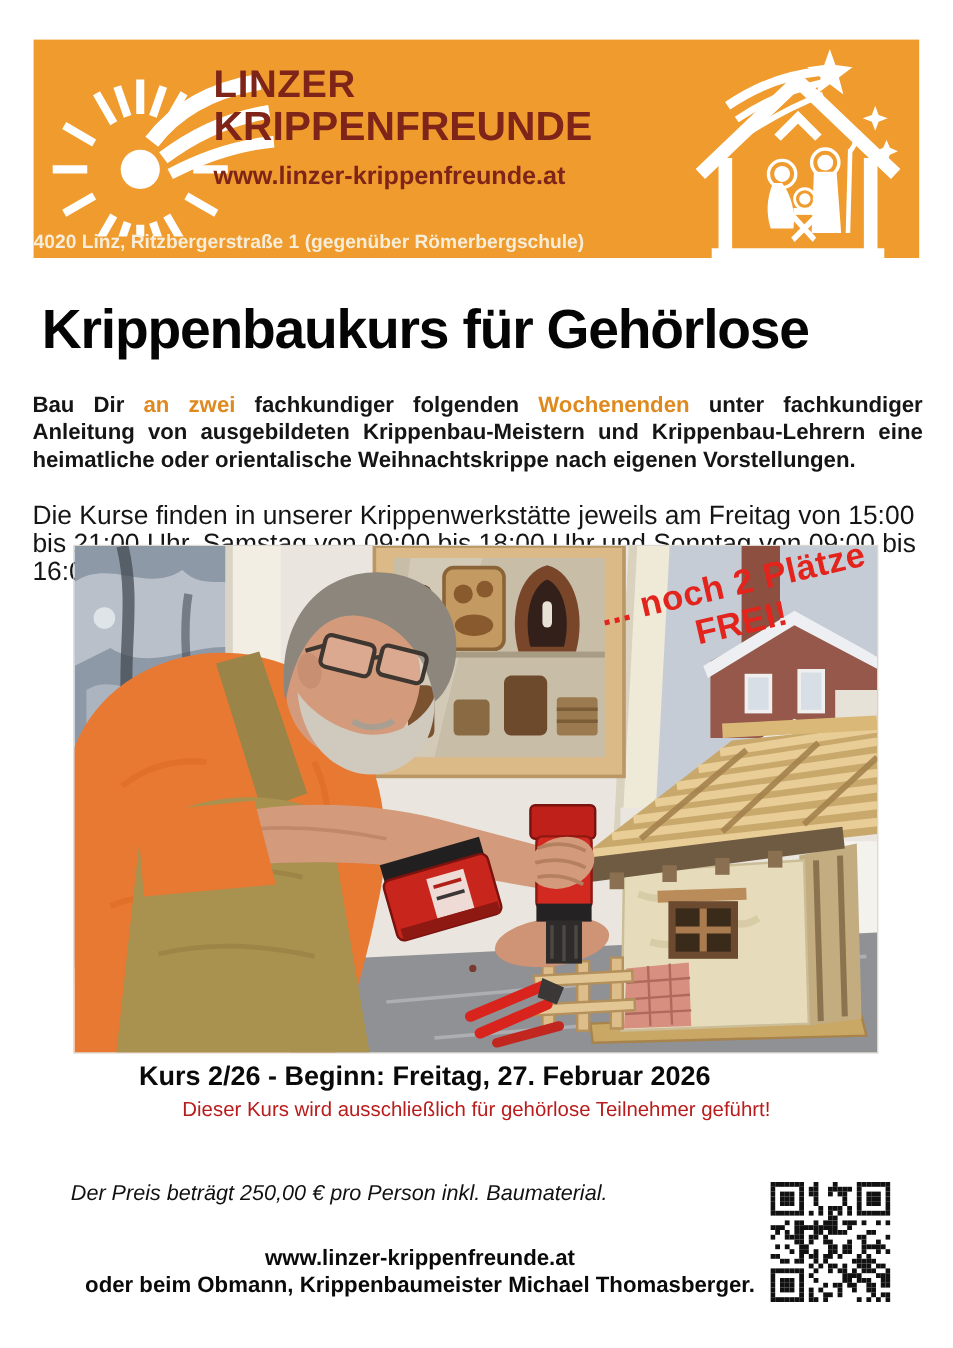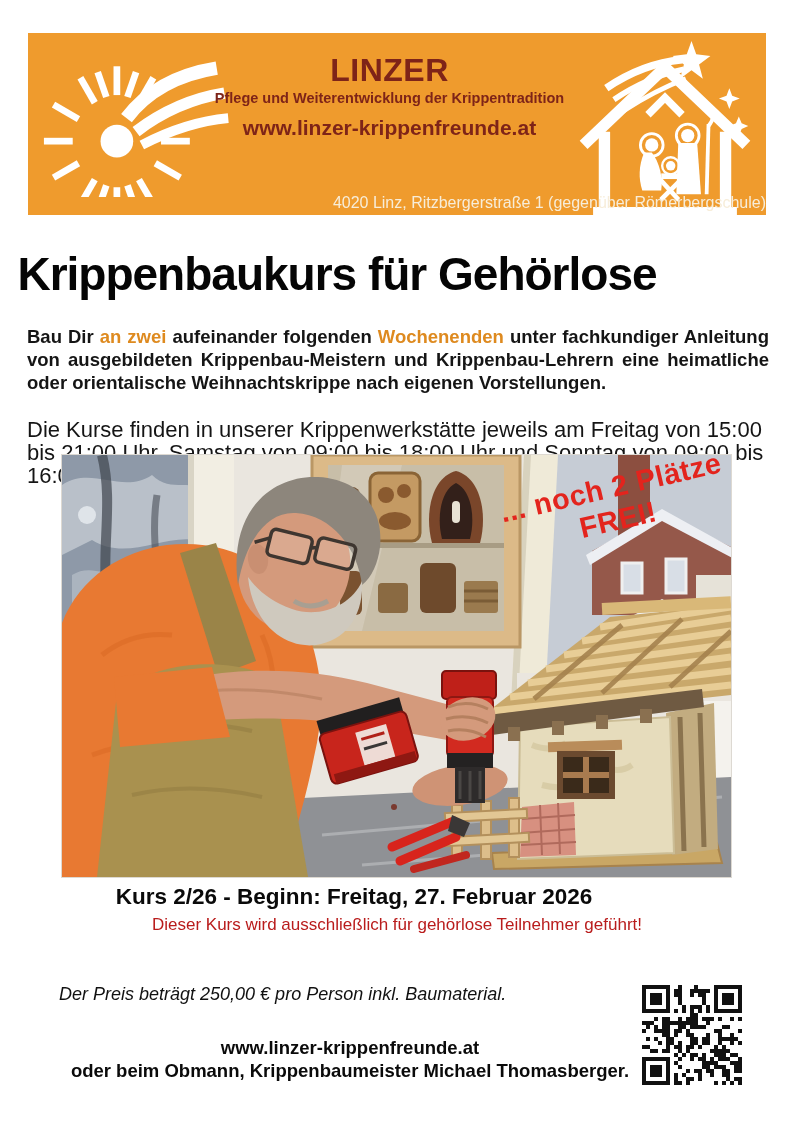--- a/index.html
+++ b/index.html
@@ -1,32 +1,32 @@
 <!DOCTYPE html>
 <html><head>
 <meta charset="utf-8">
 <style>
   html,body { margin:0; padding:0; background:#ffffff; }
   .page { position:relative; width:794px; height:1123px; background:#ffffff;
           font-family:"Liberation Sans", sans-serif; overflow:hidden; }
 
   
   .banner { position:absolute; left:28px; top:33px; width:738px; height:182px; background:#EF9B2D; }
-  .banner-center { position:absolute; left:150px; right:165px; top:20px; text-align:center; color:#7E2418; }
+  .banner-center { position:absolute; left:150px; right:165px; top:20px; text-align:left; color:#7E2418; }
   .org1 { font-size:32px; font-weight:bold; line-height:34px; letter-spacing:.5px; }
   .org2 { font-size:34px; font-weight:bold; line-height:38px; }
   .tagline { font-size:14.5px; font-weight:bold; margin-top:3px; }
   .website { font-size:21px; font-weight:bold; margin-top:10px; }
-  .address { position:absolute; left:0; right:0; bottom:3px; text-align:right;
-             color:#F7EDD9; font-size:16px; font-weight:400; }
+  .address { position:absolute; left:0; right:0; bottom:3px; text-align:left;
+             color:#F7EDD9; font-size:16px; font-weight:700; }
   .comet { position:absolute; left:14px; top:12px; }
   .nativity { position:absolute; right:6px; top:6px; }
 
   
-  .headline { position:absolute; left:0; width:674px; top:247px; text-align:center;
+  .headline { position:absolute; left:0; width:674px; top:247px; text-align:right;
               font-size:46px; font-weight:bold; letter-spacing:-1px; color:#050505; }
   .intro { position:absolute; left:27px; width:742px; top:306px; font-size:18.5px;
            font-weight:bold; line-height:23px; text-align:justify; color:#151515; }
   .intro .hl { color:#DE8A1F;margin-top:24px; }
   .schedule { position:absolute; left:27px; width:748px; top:396px; font-size:22px;
               line-height:23px; color:#151515; }
 
   
   .photo { position:absolute; left:62px; top:455px; width:669px; height:422px;
            box-shadow:0 0 0 1px #DDD9D2; }
@@ -76,21 +76,21 @@
         <line x1="67" y1="146" x2="58" y2="172"></line>
           <line x1="89" y1="54" x2="98" y2="28"></line>
         <line x1="67" y1="54" x2="58" y2="28"></line>
           <line x1="89" y1="146" x2="98" y2="172"></line>
       </g>
       <circle cx="78" cy="100" r="17" fill="#ffffff"></circle>
     </svg>
 
     <div class="banner-center">
       <div class="org1">LINZER</div>
-      <div class="tagline">Pflege und Weiterentwicklung der Krippentradition</div>
+      <div class="org2">KRIPPENFREUNDE</div>
       <div class="website">www.linzer-krippenfreunde.at</div>
     </div>
 
     <svg class="nativity" width="190" height="176" viewBox="0 0 200 186">
       <g fill="none" stroke="#ffffff">
         <path d="M118,22 Q76,26 38,52" stroke-width="8"></path>
         <path d="M120,32 Q82,40 46,64" stroke-width="6"></path>
         <path d="M122,42 Q90,54 56,76" stroke-width="5"></path>
         <polyline points="14,112 100,30 186,112" stroke-width="12"></polyline>
         <line x1="36" y1="98" x2="36" y2="182" stroke-width="12"></line>
@@ -116,21 +116,21 @@
         <path d="M94,168 L116,146 l3,4 L97,172 Z"></path>
         <path d="M116,168 L96,146 l-3,4 L113,172 Z"></path>
       </g>
     </svg>
 
     <div class="address">4020 Linz, Ritzbergerstraße 1 (gegenüber Römerbergschule)</div>
   </div>
 
   <div class="headline">Krippenbaukurs für Gehörlose</div>
 
-  <p class="intro"><span>Bau Dir </span><span class="hl">an zwei</span><span> aufeinander folgenden </span><span class="hl">Wochenenden</span><span> unter fachkundiger Anleitung von ausgebildeten Krippenbau-Meistern und Krippenbau-Lehrern eine heimatliche oder orientalische Weihnachtskrippe nach eigenen Vorstellungen.</span></p>
+  <p class="intro"><span>Bau Dir </span><span class="hl">an zwei</span><span> fachkundiger folgenden </span><span class="hl">Wochenenden</span><span> unter fachkundiger Anleitung von ausgebildeten Krippenbau-Meistern und Krippenbau-Lehrern eine heimatliche oder orientalische Weihnachtskrippe nach eigenen Vorstellungen.</span></p>
 
   <p class="schedule">Die Kurse finden in unserer Krippenwerkstätte jeweils am Freitag von 15:00 bis 21:00 Uhr, Samstag von 09:00 bis 18:00 Uhr und Sonntag von 09:00 bis 16:00 Uhr statt.</p>
 
   <div class="photo">
     <svg width="669" height="422" viewBox="0 0 669 422">
 
       <rect x="0" y="0" width="669" height="422" fill="#EAE6DF"></rect>
 
       <g>
         <rect x="0" y="0" width="150" height="352" fill="#8E99A8"></rect>

